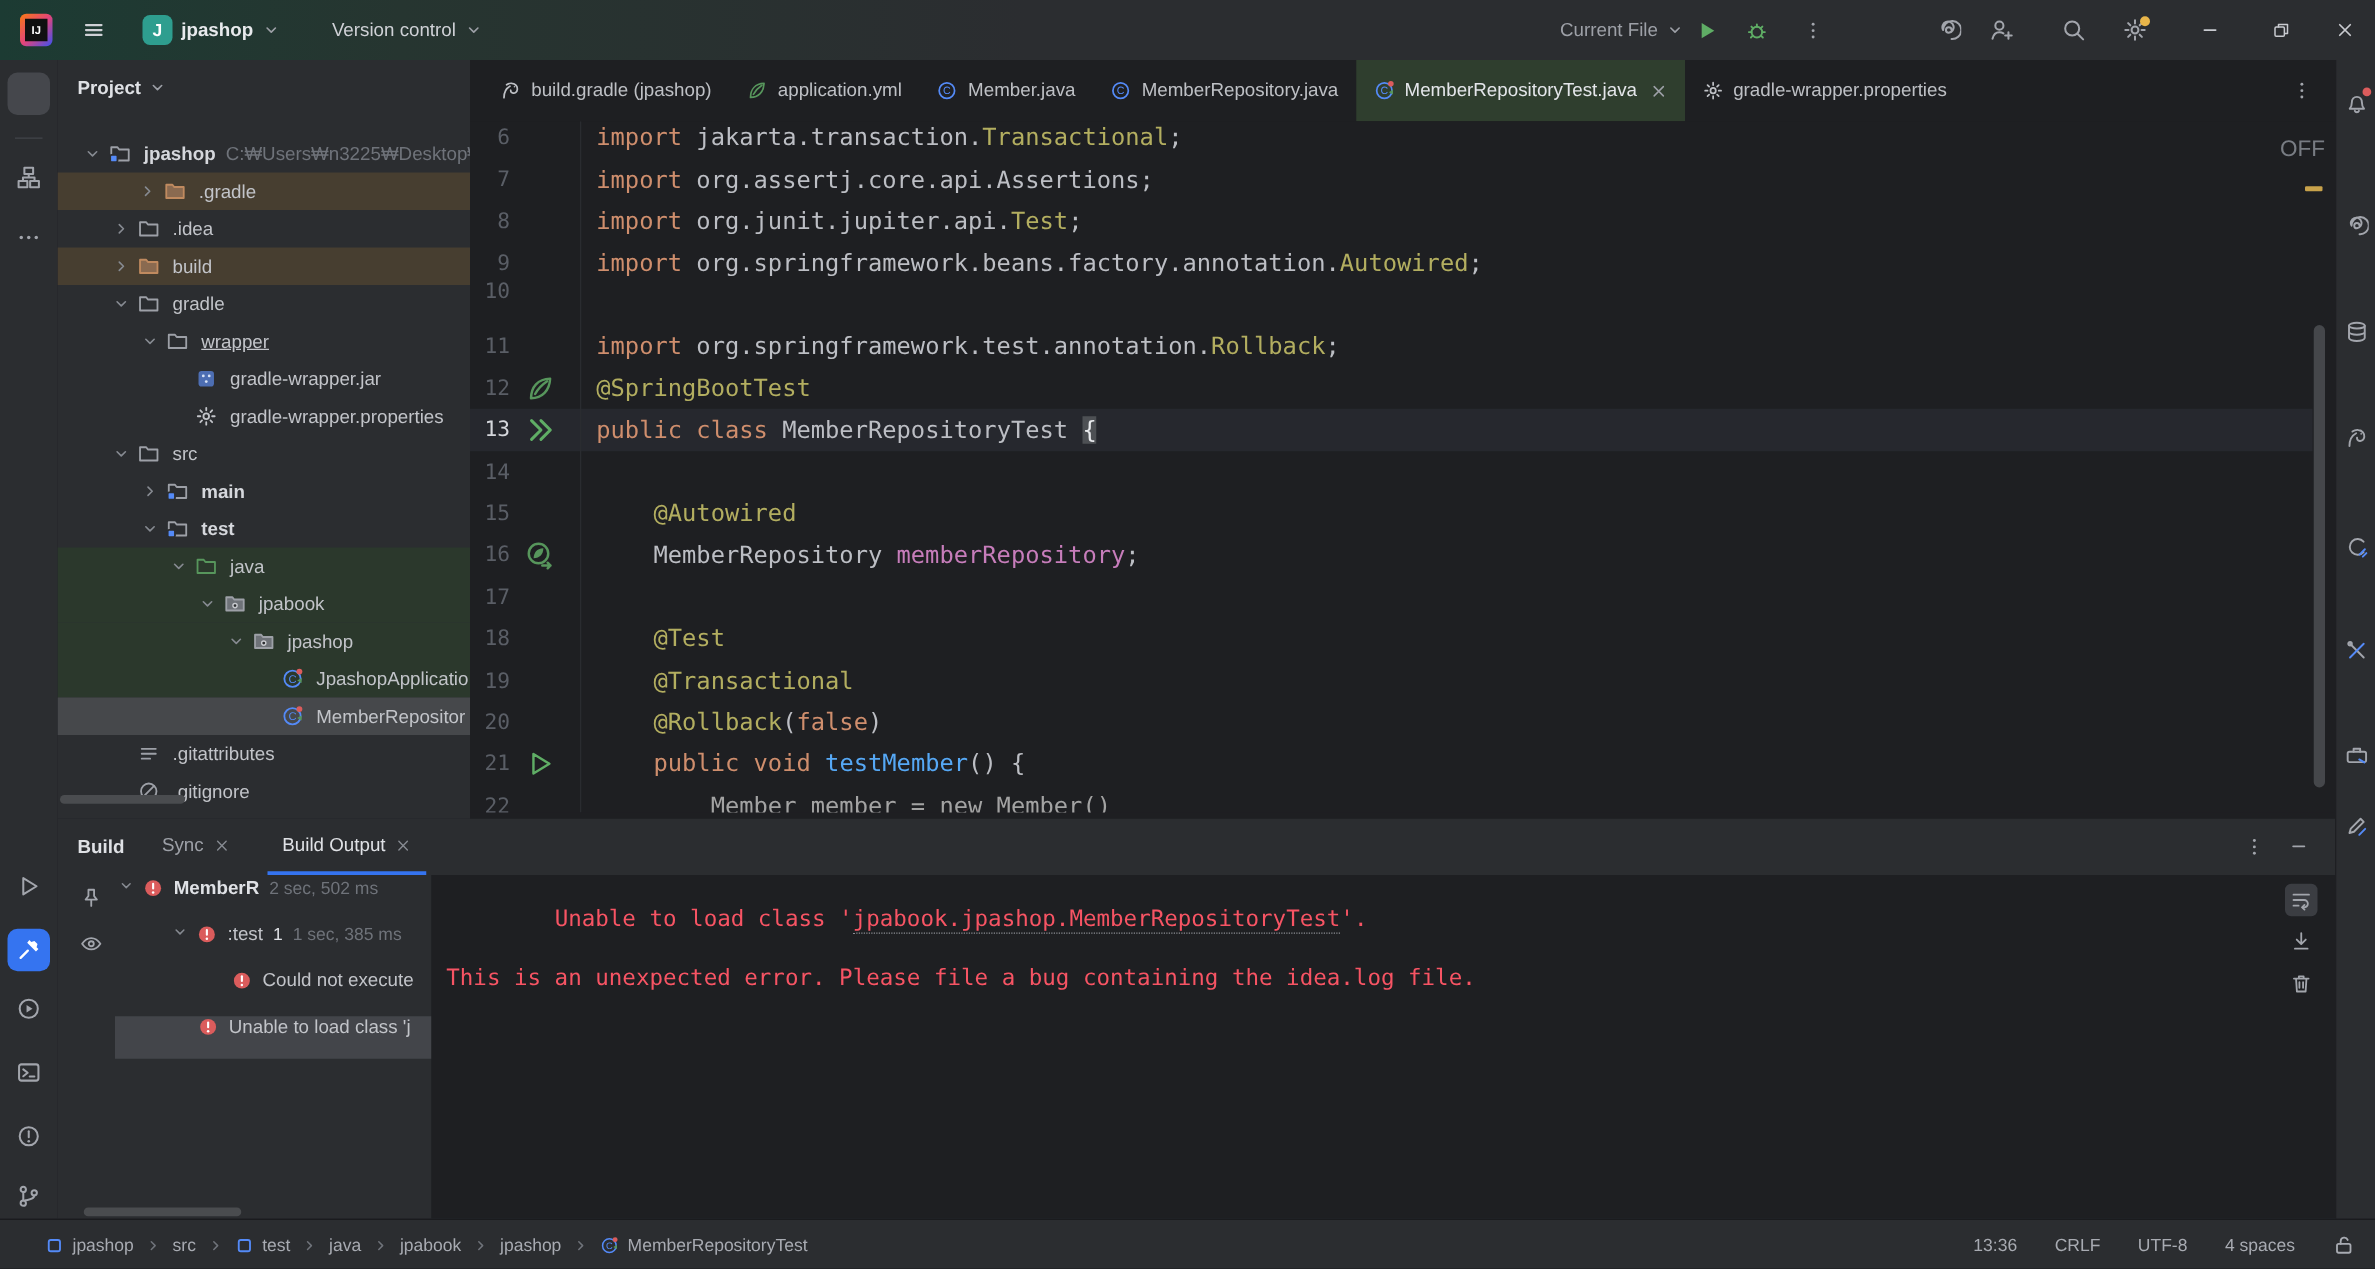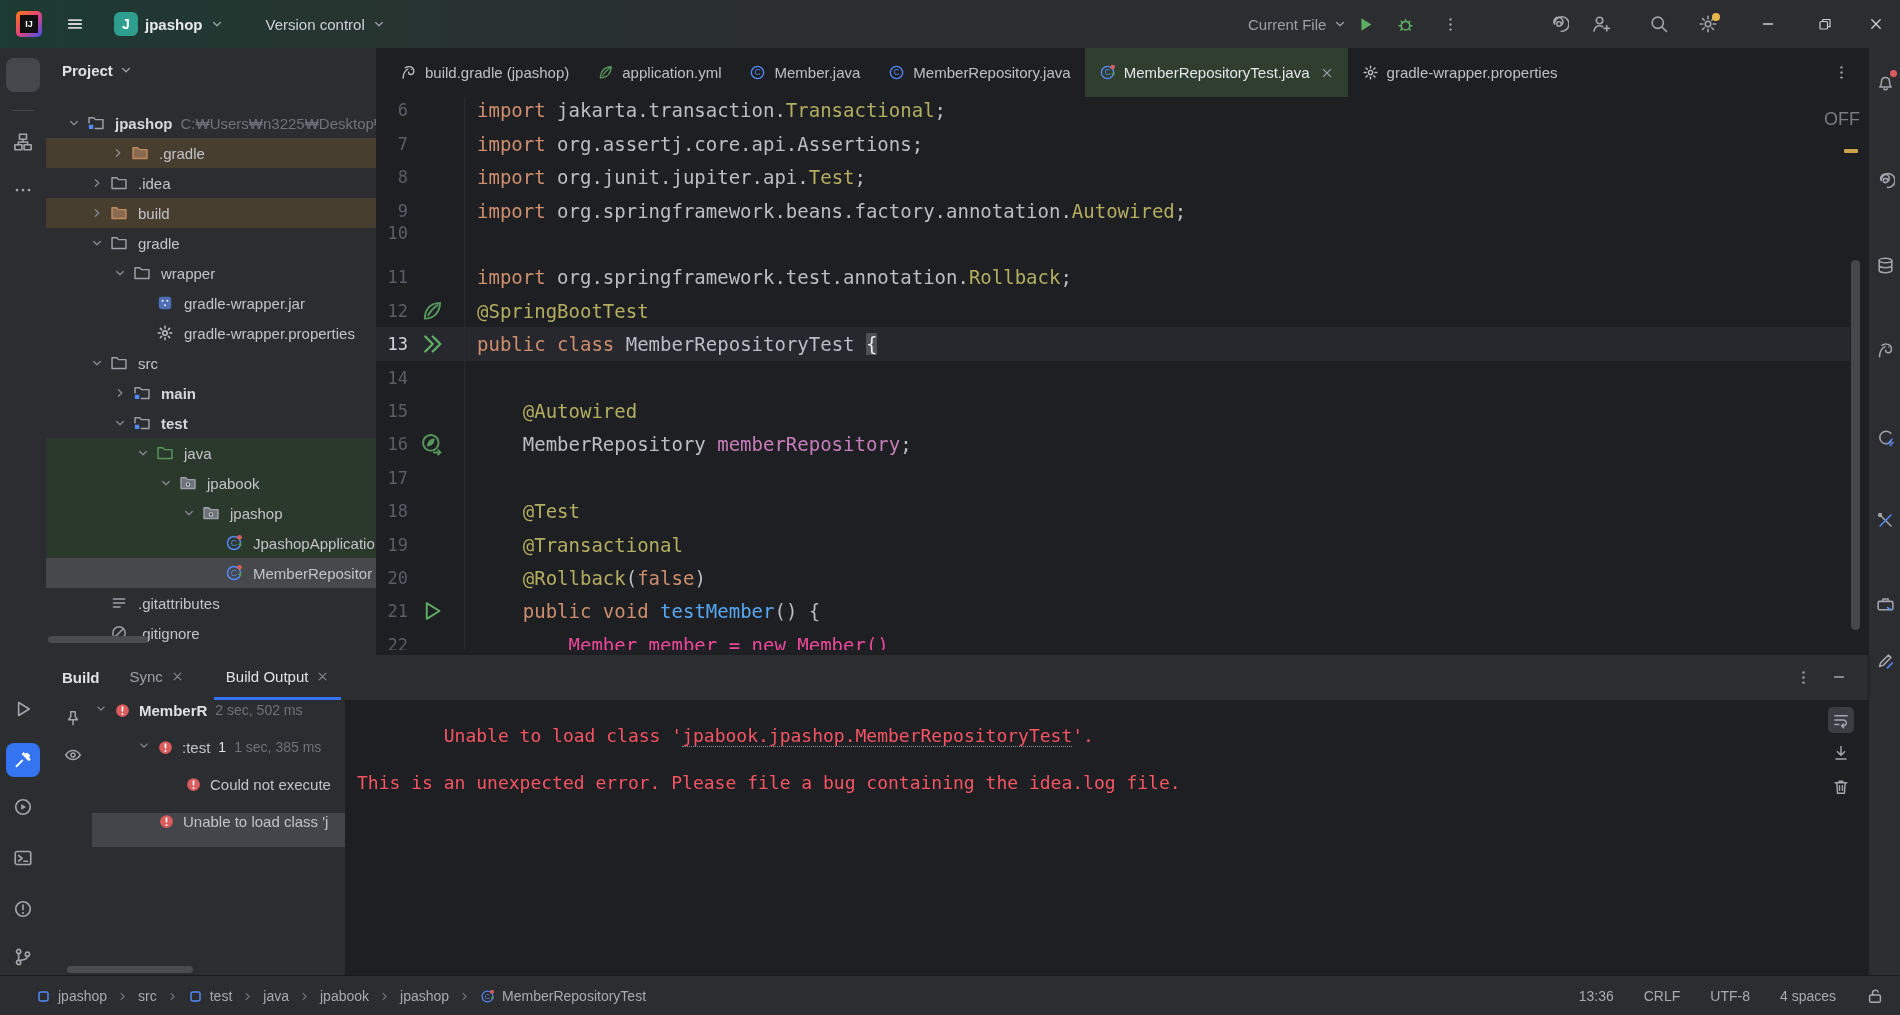--- a/index.html
+++ b/index.html
@@ -509,21 +509,21 @@
           </span>
           <span class="ticon">
             <span class="ic" style="width:18px;height:18px;">
               <svg viewBox="0 0 16 16" fill="none" stroke="currentColor" stroke-width="1.3" stroke-linecap="round" stroke-linejoin="round">
                 <path d="M1.8 3.4h4.4l1.2 1.6h6.8v7.8H1.8z" stroke="#9DA0A7"></path>
               </svg>
             </span>
           </span>
           <span class="tlabel" style="">gradle</span>
         </div>
-        <div class="trow" style="top: 210px; padding-left: 64px;">
+        <div class="trow" style="top: 210px; padding-left: 64px; text-decoration: underline;">
           <span class="chev ic" style="width:20px;height:14px">
             <svg viewBox="0 0 16 16" fill="none" stroke="currentColor" stroke-width="1.5" stroke-linecap="round" stroke-linejoin="round">
               <path d="M4.2 6.2L8 10l3.8-3.8"></path>
             </svg>
           </span>
           <span class="ticon">
             <span class="ic" style="width:18px;height:18px;">
               <svg viewBox="0 0 16 16" fill="none" stroke="currentColor" stroke-width="1.3" stroke-linecap="round" stroke-linejoin="round">
                 <path d="M1.8 3.4h4.4l1.2 1.6h6.8v7.8H1.8z" stroke="#9DA0A7"></path>
               </svg>
@@ -791,21 +791,21 @@
           <span class="lnum">21</span>
           <span class="gico"><span class="ic" style="width:24px;height:24px;">
               <svg viewBox="0 0 16 16" fill="none" stroke="currentColor" stroke-width="1.3" stroke-linecap="round" stroke-linejoin="round">
                 <path d="M4.5 2.8v10.4l8.5-5.2z" stroke="#5FAD65"></path>
               </svg>
             </span></span>
           <span class="codetext"><span style="color:#BCBEC4">    </span><span style="color:#CF8E6D">public</span><span style="color:#BCBEC4"> </span><span style="color:#CF8E6D">void</span><span style="color:#BCBEC4"> </span><span style="color:#56A8F5">testMember</span><span style="color:#BCBEC4">() {</span></span>
         </div>
         <div class="cline" style="top: 530.8px;">
           <span class="lnum">22</span>
-          <span class="codetext"><span style="color:#ec4899">        Member member = new Member()</span></span>
+          <span class="codetext"><span style="color:#a3a3a3">        Member member = new Member()</span></span>
         </div>
       </div>
     <div class="off-widget" style="left:1448px;top:12px">OFF</div>
     <div class="err-stripe" style="left:1468px;top:52px"></div>
     <div class="vscroll" style="left:1475px;top:163px;height:370px"></div>
   </div>
 
   <div id="buildpanel" class="abs">
     <div id="bp-header">
       <span id="bp-title">Build</span>

